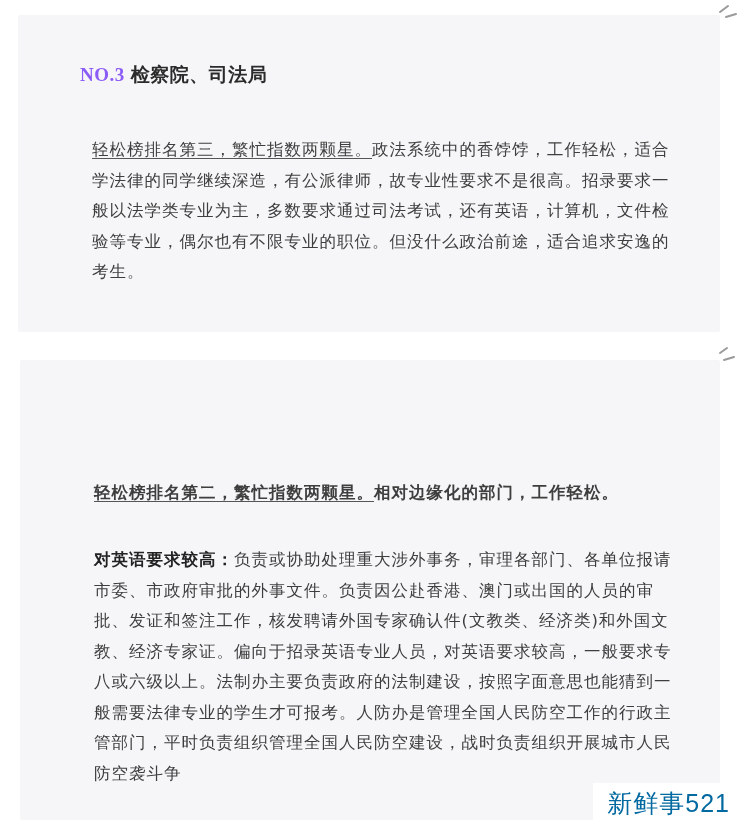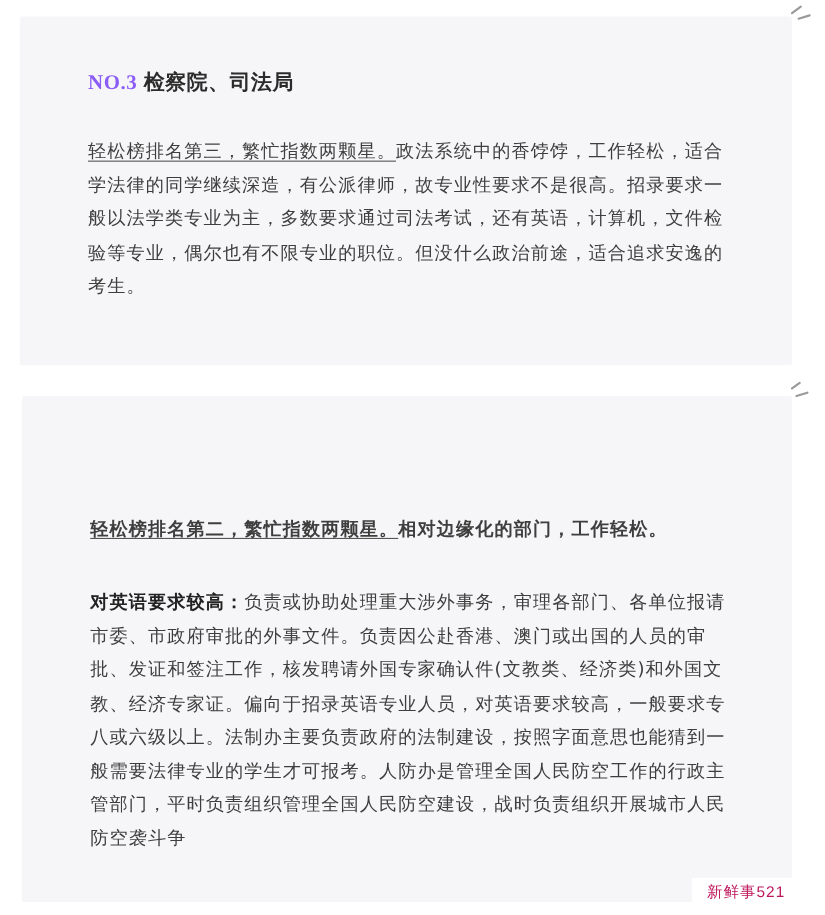--- a/index.html
+++ b/index.html
@@ -50,21 +50,21 @@
       margin-right: 6px;
     }
     .para {
       position: absolute;
       left: 62px;
       width: 590px;
       font-size: 16.5px;
       line-height: 30.5px;
       color: #3e3e3e;
       letter-spacing: 1px;
-      margin: 0;
+      margin: 12px;
     }
     .card-1 .para { top: 108px; }
     .card-2 .para.p1 { top: 106px; font-weight: bold; }
     .card-2 .para.p2 { top: 173px; }
     .lead {
       text-decoration: underline;
       text-decoration-color: #555;
       text-underline-offset: 3px;
     }
     .bold-lead {
@@ -73,27 +73,27 @@
     }
     .deco {
       position: absolute;
       width: 30px;
       height: 20px;
     }
     .deco-1 { left: 712px; top: 0px; }
     .deco-2 { left: 714px; top: 344px; }
     .watermark {
       position: absolute;
-      right: 28px;
+      right: 12px;
       bottom: 8px;
       background: #ffffff;
       padding: 4px 8px 4px 14px;
-      color: #be185d;
+      color: #0369a1;
       font-family: "DejaVu Serif", "Liberation Serif", serif;
-      font-size: 14px;
+      font-size: 25px;
       letter-spacing: 1px;
     }
     .watermark .wm-num {
       font-family: "Liberation Sans", sans-serif;
     }
   </style>
 </head>
 <body>
 
 <div class="card card-1">

